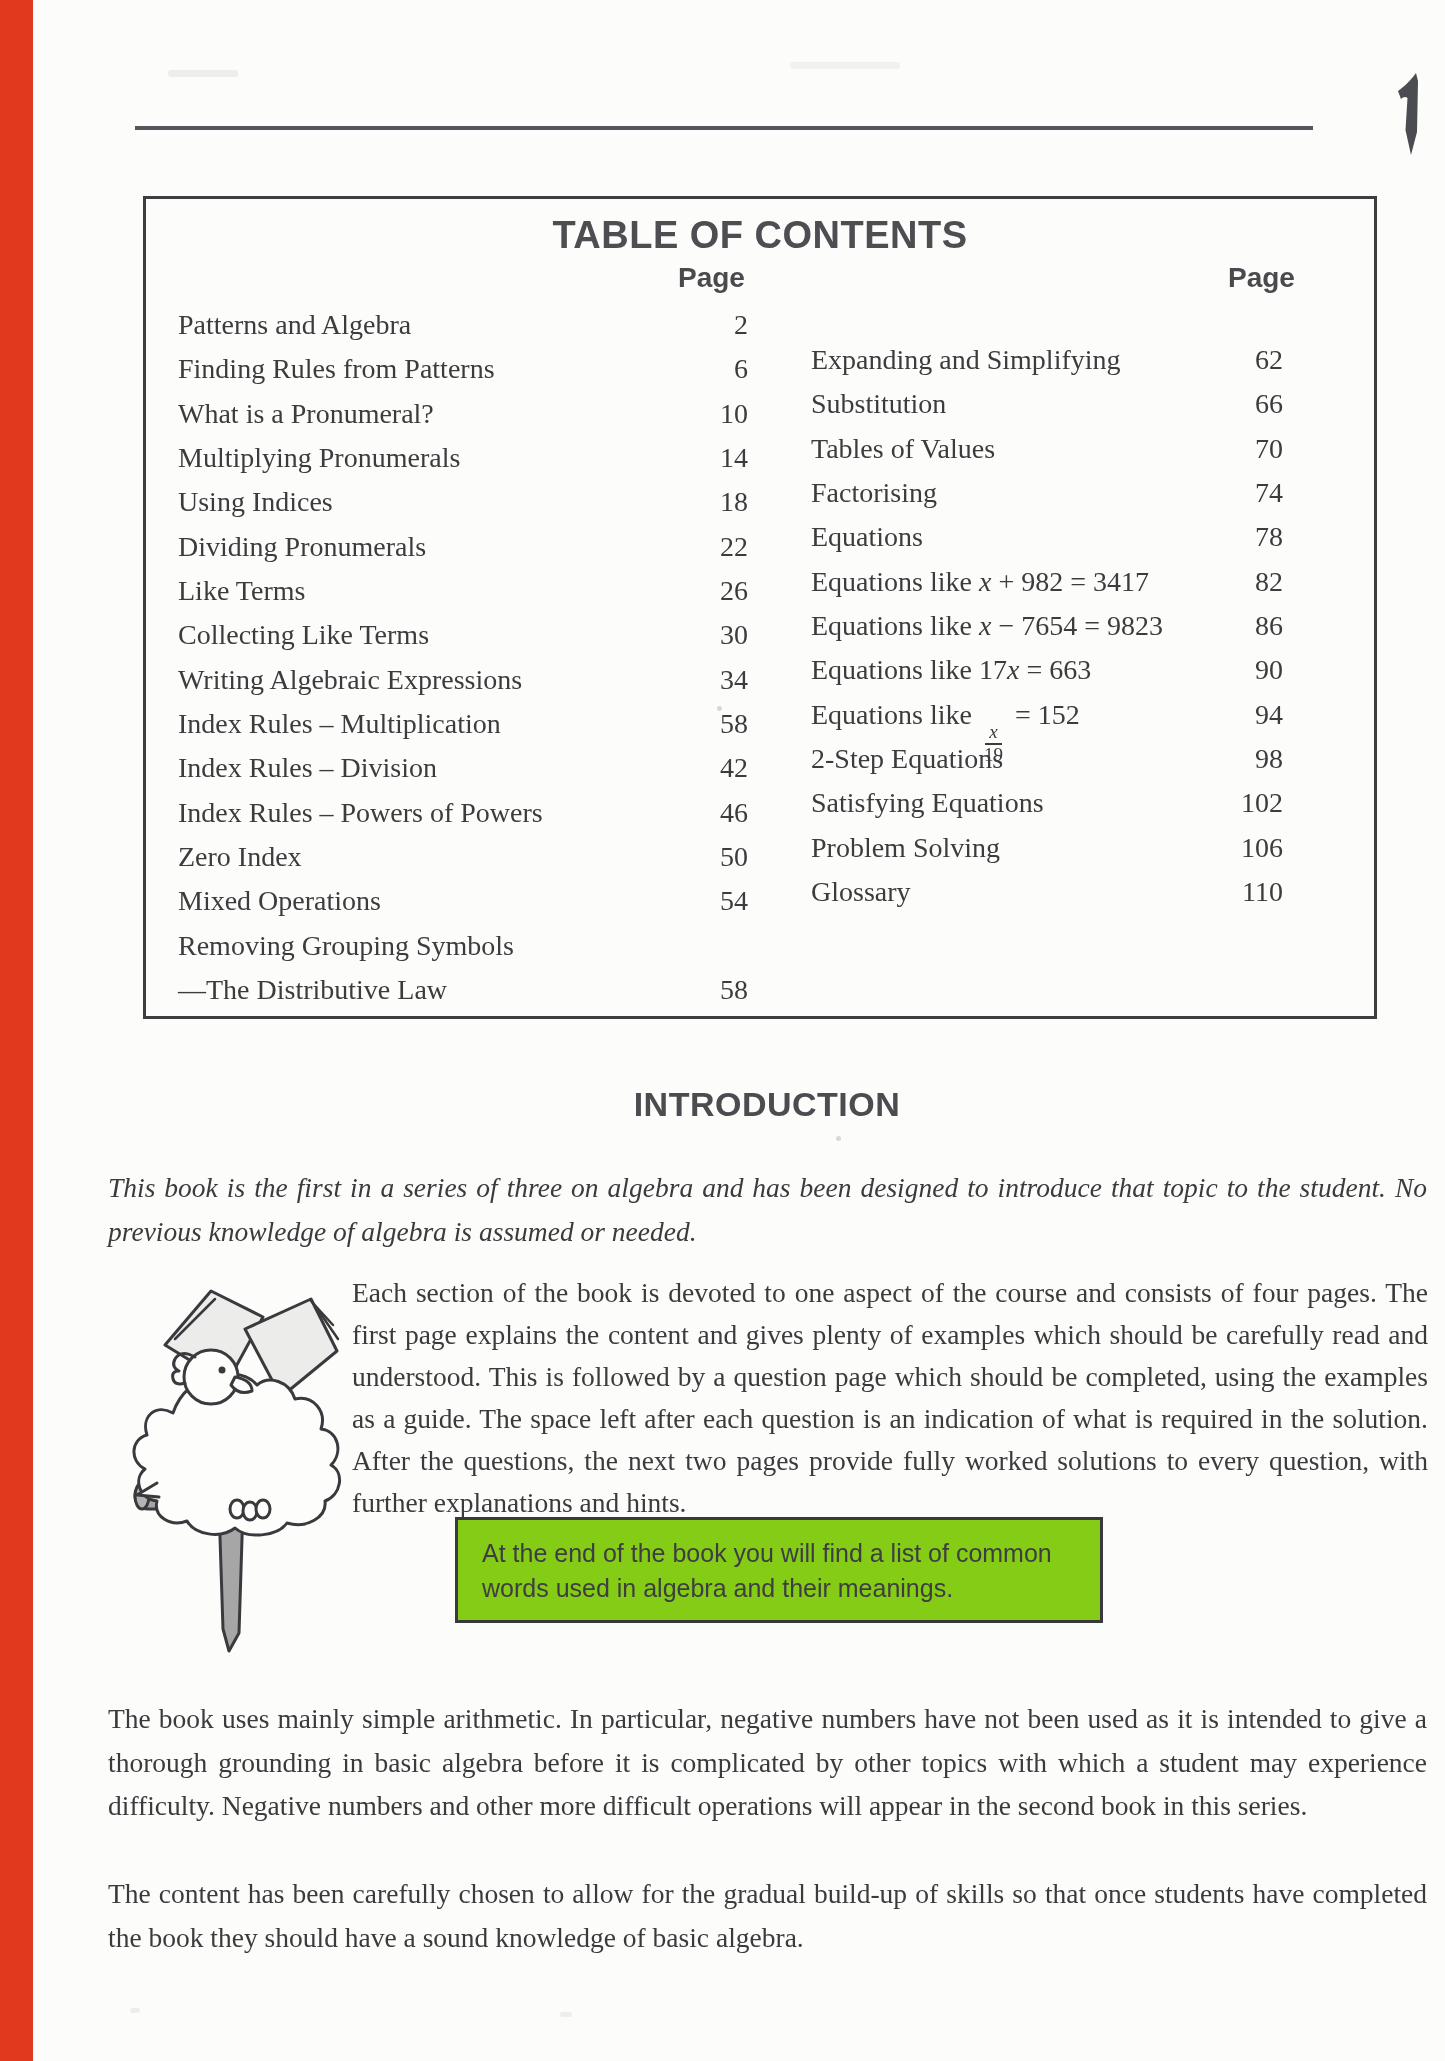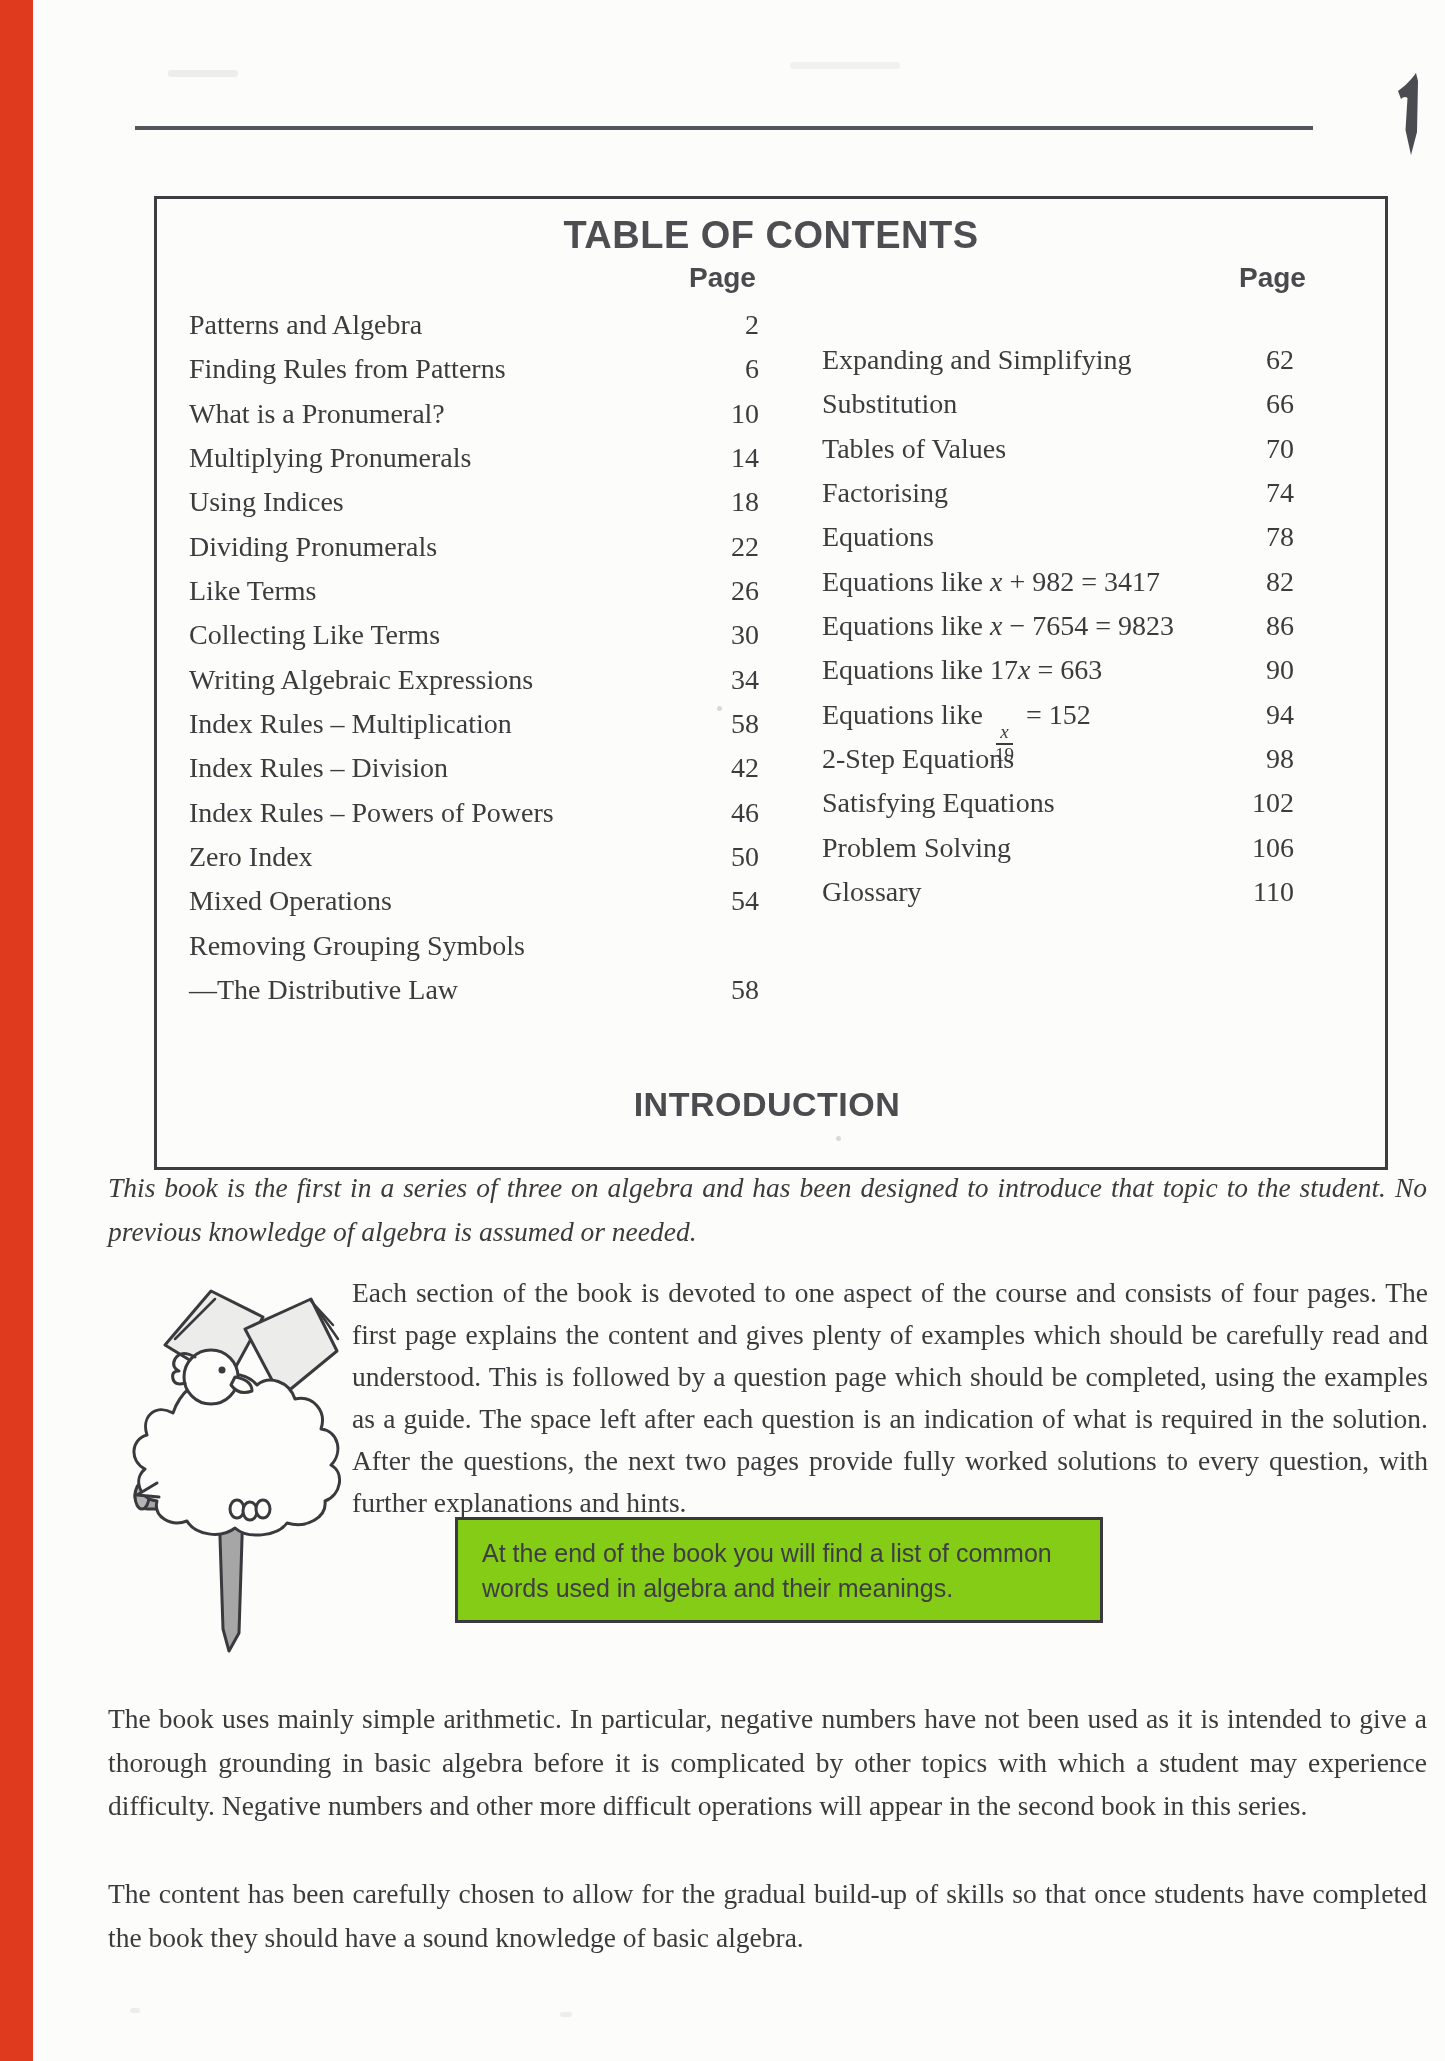--- a/index.html
+++ b/index.html
@@ -9,21 +9,21 @@
   .abs{position:absolute;}
 
   
   .red-strip{left:0;top:0;width:33px;height:2061px;background:#df3a1d;}
 
   
   .top-rule{left:135px;top:126px;width:1178px;height:4px;background:#55555b;}
   .pagenum{left:1392px;top:72px;width:34px;height:86px;}
 
   
-  .toc-box{left:154px;top:196px;width:1234px;height:974px;border:3px solid #3e3e42;background:transparent;}
+  .toc-box{left:143px;top:196px;width:1234px;height:823px;border:3px solid #3e3e42;background:transparent;}
   .toc-title{position:absolute;left:0;top:15px;width:100%;text-align:center;
              font-family:"Liberation Sans",sans-serif;font-weight:bold;font-size:38px;
              color:#4e4e52;letter-spacing:.5px;}
   .page-hdr{position:absolute;top:63px;width:100px;text-align:left;
             font-family:"Liberation Sans",sans-serif;font-weight:bold;font-size:28px;color:#4a4a4e;}
   .page-hdr.left{left:532px;}
   .page-hdr.right{left:1082px;}
   .toc-col{position:absolute;top:104px;font-size:28px;}
   #toc-left{left:32px;width:570px;}
   #toc-right{left:665px;width:472px;margin-top:35px;}

